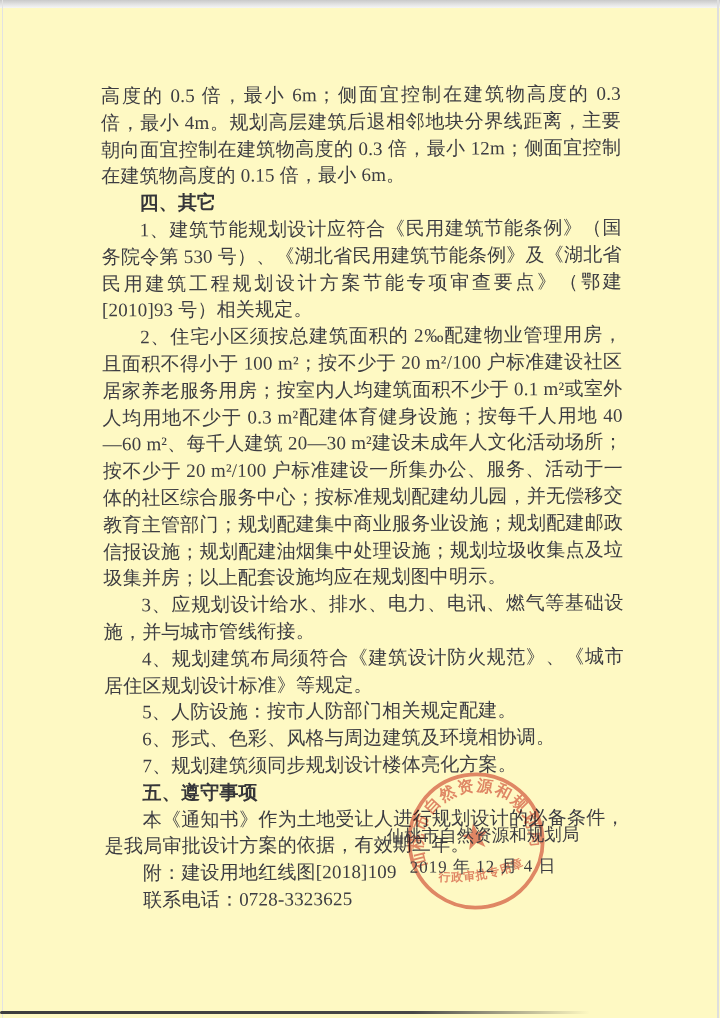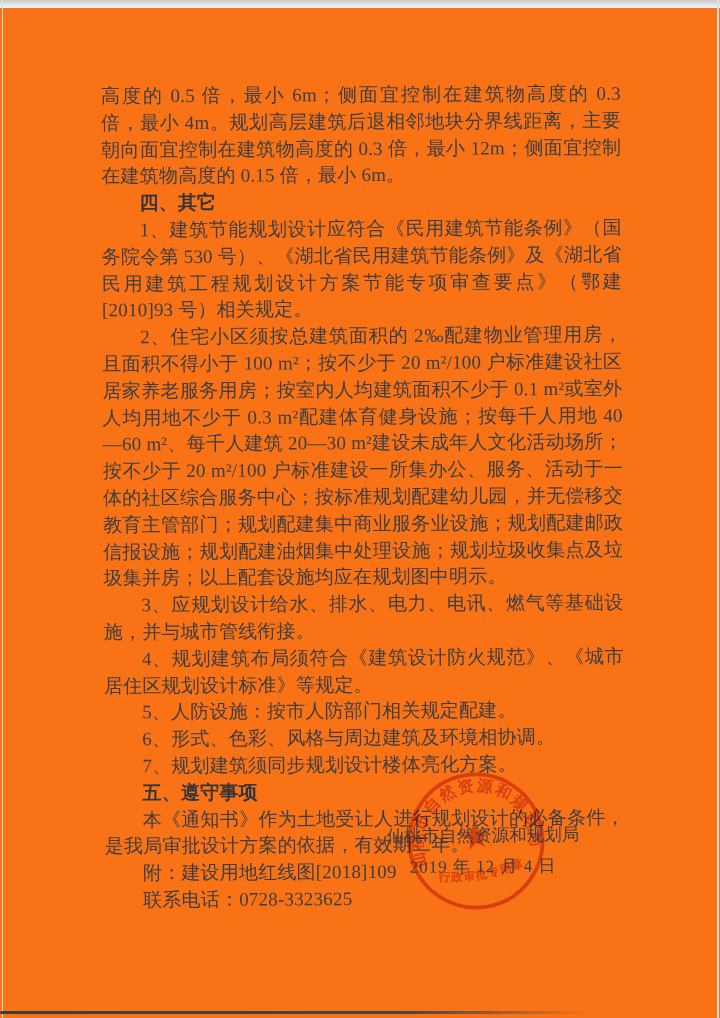--- a/index.html
+++ b/index.html
@@ -1,19 +1,19 @@
 <!DOCTYPE html>
 <html><head>
 <meta charset="utf-8">
 <style>
   html,body{margin:0;padding:0;}
   body{background:#ffffff;width:720px;height:1018px;overflow:hidden;}
   .page{
     position:relative;width:720px;height:1018px;
-    background:#f97316;overflow:hidden;
+    background:#fef9c3;overflow:hidden;
     font-family:"Liberation Serif","DejaVu Serif",serif;
   }
   
   .edge-top{position:absolute;top:0;left:0;width:720px;height:8px;
     background:linear-gradient(to bottom,#c9c9c9 0%,#e3e3e3 55%,#f6f6f5 100%);}
   .edge-left{position:absolute;top:0;left:2px;width:1px;height:1018px;background:#e2e2e2;}
   .edge-right{position:absolute;top:0;right:1px;width:2px;height:1018px;background:#dedede;}
   .edge-bottom{position:absolute;left:0;top:1011px;width:590px;height:3px;
     background:linear-gradient(to right,#3d3d3d 0%,#474747 70%,rgba(130,130,130,0) 100%);
     border-radius:2px;}

